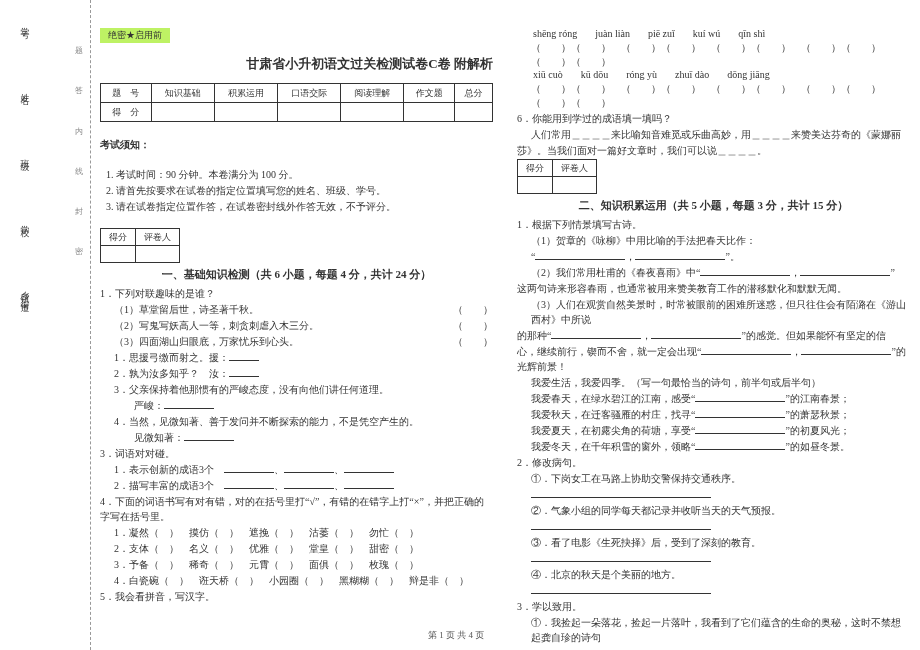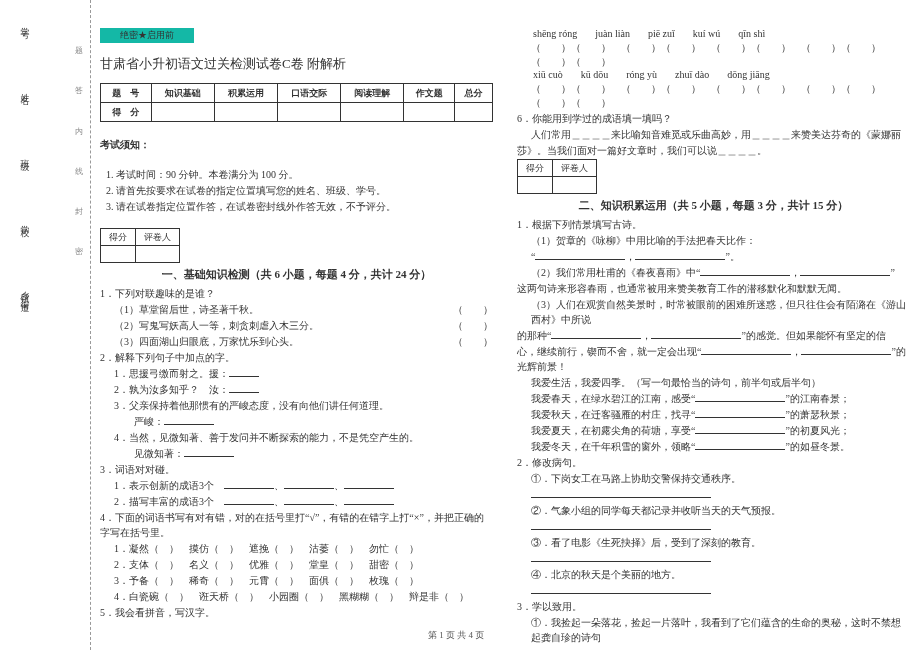--- a/index.html
+++ b/index.html
@@ -53,37 +53,36 @@
     top: 28px;
     bottom: 28px;
     display: flex;
     gap: 24px;
   }
   .col {
     flex: 1;
     min-width: 0;
   }
   .secret-badge {
-    background: #14b8a6;
+    background: #bef264;
     display: inline-block;
-    padding: 1px 20px;
+    padding: 1px 8px;
     font-size: 9px;
     margin-bottom: 6px;
   }
   .title {
-    text-align: left;
+    text-align: right;
     font-size: 13px;
-    font-weight: normal;
+    font-weight: bold;
     margin: 6px 0 10px;
   }
   table.score {
     border-collapse: collapse;
     width: 100%;
     margin-bottom: 8px;
-    font-weight: bold;
   }
   table.score td {
     border: 1px solid #333;
     padding: 2px 4px;
     text-align: center;
     font-size: 9px;
     height: 14px;
   }
   .sec-head {
     font-weight: bold;
@@ -213,21 +212,20 @@
     <div class="part-title">一、基础知识检测（共 6 小题，每题 4 分，共计 24 分）</div>
 
     <div class="qblock">
       <div>1．下列对联趣味的是谁？</div>
       <div class="indent1"><span>（1）草堂留后世，诗圣著千秋。</span><span class="paren">（　　）</span></div>
       <div class="indent1"><span>（2）写鬼写妖高人一等，刺贪刺虐入木三分。</span><span class="paren">（　　）</span></div>
       <div class="indent1"><span>（3）四面湖山归眼底，万家忧乐到心头。</span><span class="paren">（　　）</span></div>
     </div>
 
     <div class="qblock">
-      <div>2．解释下列句子中加点的字。</div>
       <div class="indent1"><span>1．思援弓缴而射之。援：</span><span class="blank sm"></span></div>
       <div class="indent1"><span>2．孰为汝多知乎？　汝：</span><span class="blank sm"></span></div>
       <div class="indent1">3．父亲保持着他那惯有的严峻态度，没有向他们讲任何道理。</div>
       <div class="indent1"><span>　　严峻：</span><span class="blank"></span></div>
       <div class="indent1">4．当然，见微知著、善于发问并不断探索的能力，不是凭空产生的。</div>
       <div class="indent1"><span>　　见微知著：</span><span class="blank"></span></div>
     </div>
 
     <div class="qblock">
       <div>3．词语对对碰。</div>

